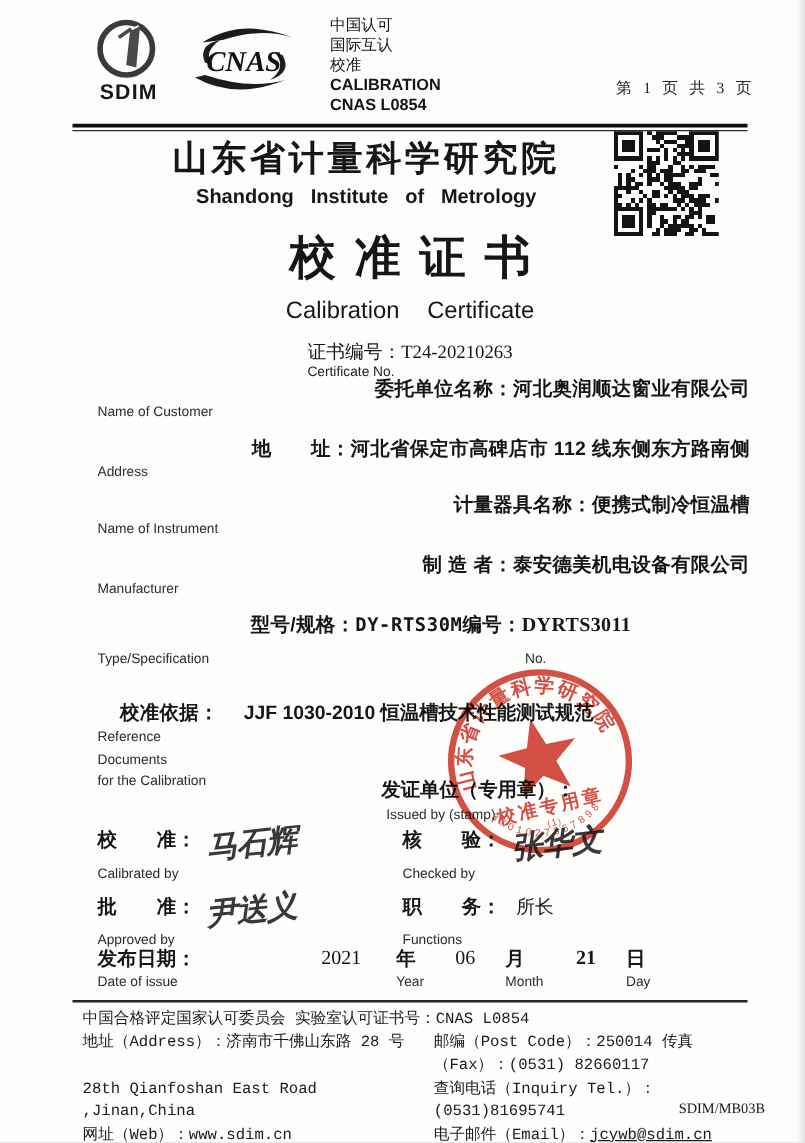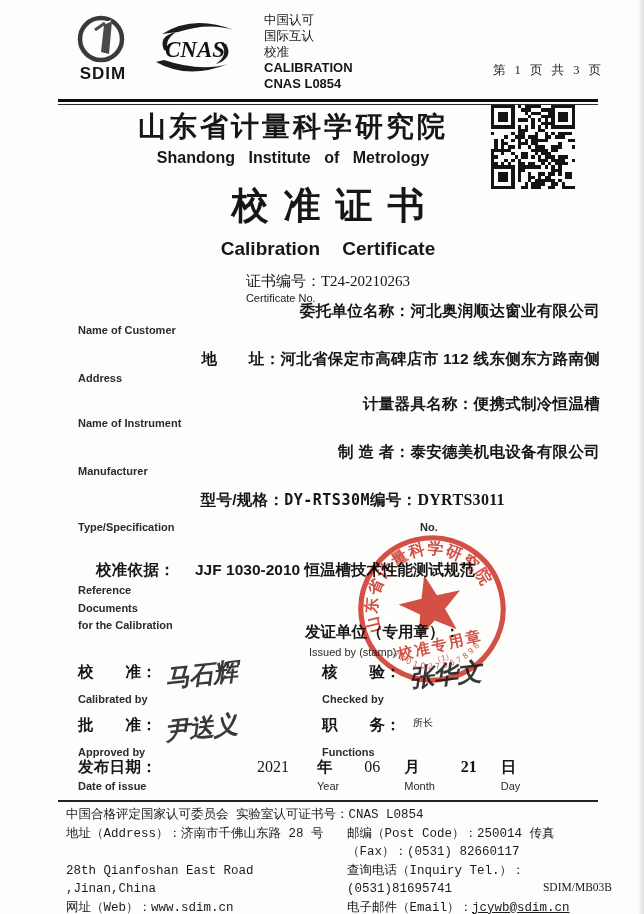--- a/index.html
+++ b/index.html
@@ -32,30 +32,30 @@
   .institute { position:absolute; top:108px; left:58px; width:470px; text-align:center; }
   .institute .cn { font-family:"Liberation Serif","DejaVu Serif",serif; font-weight:bold;
     font-size:28px; letter-spacing:3px; }
   .institute .en { font-weight:bold; font-size:16px; word-spacing:9px; margin-top:3px; }
   .qr { position:absolute; top:105px; left:491px; width:84px; height:84px; }
 
   
   .title-block { position:absolute; top:181px; left:58px; width:540px; text-align:center; }
   .title-cn { font-family:"Liberation Serif","DejaVu Serif",serif; font-weight:bold;
     font-size:37px; letter-spacing:15px; padding-left:15px; }
-  .title-en { font-weight:bold; font-size:19px; word-spacing:17px; margin-top:7px; }
+  .title-en { font-weight:normal; font-size:19px; word-spacing:17px; margin-top:7px; }
   .cert-no { margin-top:12px; display:inline-block; text-align:left; }
   .cert-no .line { font-family:"Liberation Serif",serif; font-size:15px; }
   .cert-no .val { font-family:"Liberation Serif",serif; }
   .cert-no .en { font-size:11px; margin-top:1px; color:#222; }
 
   
   .fields { position:absolute; top:301px; left:78px; width:522px; }
   .fline { font-size:15.5px; font-weight:600; letter-spacing:.3px; white-space:nowrap;text-align:right; }
-  .fen { font-size:11px; font-weight:700; color:#2b2b2b; margin-top:2px; }
+  .fen { font-size:11px; font-weight:400; color:#2b2b2b; margin-top:2px; }
   .field { margin-bottom:13px; }
   .field.addr { margin-bottom:10px; }
   .row5 { display:flex; margin-bottom:0; }
   .row5 .cell-l { width:292px; }
   .row5 .fen { margin-top:10px; }
   .mono-val { font-family:"DejaVu Sans Mono","Liberation Mono",monospace; font-size:15px; letter-spacing:.5px; }
   .serif-bold { font-family:"Liberation Serif","DejaVu Serif",serif; font-weight:bold; font-size:16px; }
   .reference { display:flex; margin-top:27px; }
   .reference .lblock { width:97px; }
   .reference .fen { line-height:15.5px; }
@@ -69,21 +69,21 @@
     opacity:.88; mix-blend-mode:multiply; pointer-events:none; }
 
   
   .sign-grid { position:absolute; top:662px; left:78px; width:520px;
     display:grid; grid-template-columns:244px auto; grid-row-gap:10px; }
   .sig-cell { display:flex; align-items:flex-start; }
   .sig-label .fline { font-size:15.5px; }
   .sig-label .fen { margin-top:10px; }
   .signature { font-size:25px; font-weight:700; margin-left:10px; margin-top:-4px;
     transform:rotate(-6deg) skewX(-14deg); opacity:.85; letter-spacing:-1px; white-space:nowrap; }
-  .plain-val { font-size:10px; margin-left:12px; margin-top:1px; }
+  .plain-val { font-size:15px; margin-left:12px; margin-top:1px; }
 
   
   .date-row { position:absolute; top:757px; left:78px; width:520px; display:flex; }
   .date-row .lbl .fline { font-size:15.5px; }
   .dgroup { display:flex; }
   .dnum { font-family:"Liberation Serif",serif; font-size:16px; margin-top:1px; }
   .dunit { text-align:left; }
   .dunit .cnu { font-size:15.5px; font-weight:600; }
   .dunit .enu { font-size:11px; color:#2b2b2b; margin-top:2px; }
   .sp1{margin-left:100px;} .sp2{margin-left:28px;} .sp3{margin-left:25px;}

